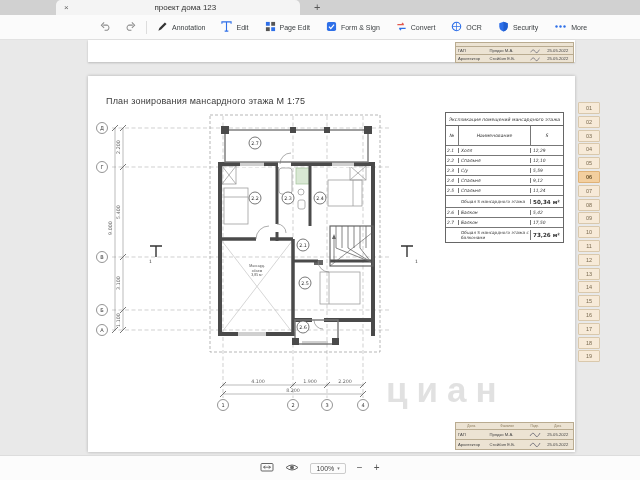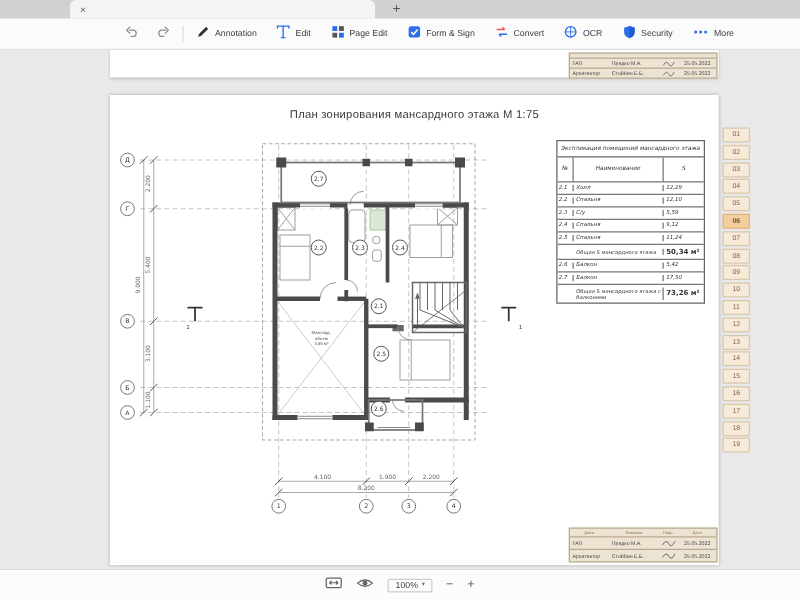--- a/index.html
+++ b/index.html
@@ -23,22 +23,22 @@
   .tb-item { display:flex; align-items:center; gap:4px; margin-right:16px; cursor:pointer; }
   .tb-label { font-size:7px; color:#3c4043; white-space:nowrap; }
 
   
   .canvas { position:absolute; left:0; top:40px; width:640px; height:415px; background:#e9e9e9; }
   .page-partial { position:absolute; left:88px; top:0; width:487px; height:22px; background:#fff;
     box-shadow:0 1px 2px rgba(0,0,0,.2); }
   .page { position:absolute; left:88px; top:36px; width:487px; height:376px; background:#fff;
     box-shadow:0 0 3px rgba(0,0,0,.25); }
 
-  .page-title { position:absolute; left:0; top:10px; width:100%; text-align:center;
-    font-size:9px; color:#3a3a3a; letter-spacing:.2px; }
+  .page-title { position:absolute; left:0; top:20px; width:100%; text-align:left;
+    font-size:9px; color:#3a3a3a; letter-spacing:.2px;padding-left:18px; }
 
   
   .stamp { position:absolute; background:#ece3d3; border:0.5px solid #b9ab90; }
   .stamp-row { display:flex; border-top:0.5px solid #b9ab90; align-items:center; }
   .stamp-row:first-child { border-top:none; }
   .st-c1 { width:32px; } .st-c2 { width:40px; } .st-c3 { width:16px; } .st-c4 { width:31px; }
   .stamp-hdr { height:6px; font-size:3.2px; color:#8a7a5c; }
   .stamp-hdr > div { text-align:center; }
   .stamp-data { height:10px; font-size:4.2px; color:#444; }
   .stamp-data > div { padding-left:2px; }
@@ -86,20 +86,21 @@
     font-size:3.5px; color:#555; line-height:1.3; }
 </style>
 </head>
 <body>
 
 <div id="app">
 
   <div class="tabbar">
     <div class="tab">
       <span class="tab-close">×</span>
+      <span class="tab-title">проект дома 123</span>
     </div>
     <span class="tab-new">+</span>
   </div>
 
   <div class="toolbar">
     <div class="tb-undo-wrap">
       <span>
         <svg width="11" height="11" viewBox="0 0 12 12">
             <path d="M3.5 4.5 H8 A3 3 0 0 1 8 10 H5" fill="none" stroke="#8a8a8a" stroke-width="1.1"></path>
             <path d="M4.5 1.5 L1.5 4.5 L4.5 7.5" fill="none" stroke="#8a8a8a" stroke-width="1.1"></path>
@@ -488,20 +489,21 @@
           <div class="et-name">Балкон</div>
           <div class="et-s">17,50</div>
         </div>
         <div class="et-row et-total et-total2">
           <div class="et-n"></div>
           <div class="et-name">Общая S мансардного этажа с балконами</div>
           <div class="et-s">73,26 м²</div>
         </div>
       </div>
 
+      <div class="wm-corner">циан</div>
 
       <div class="stamp" style="left:367px; top:346px; width:119px;">
         <div class="stamp-row stamp-hdr">
           <div class="st-c1">Долж.</div>
           <div class="st-c2">Фамилия</div>
           <div class="st-c3">Подп.</div>
           <div class="st-c4">Дата</div>
         </div>
         <div class="stamp-row stamp-data">
           <div class="st-c1">ГАП</div>

